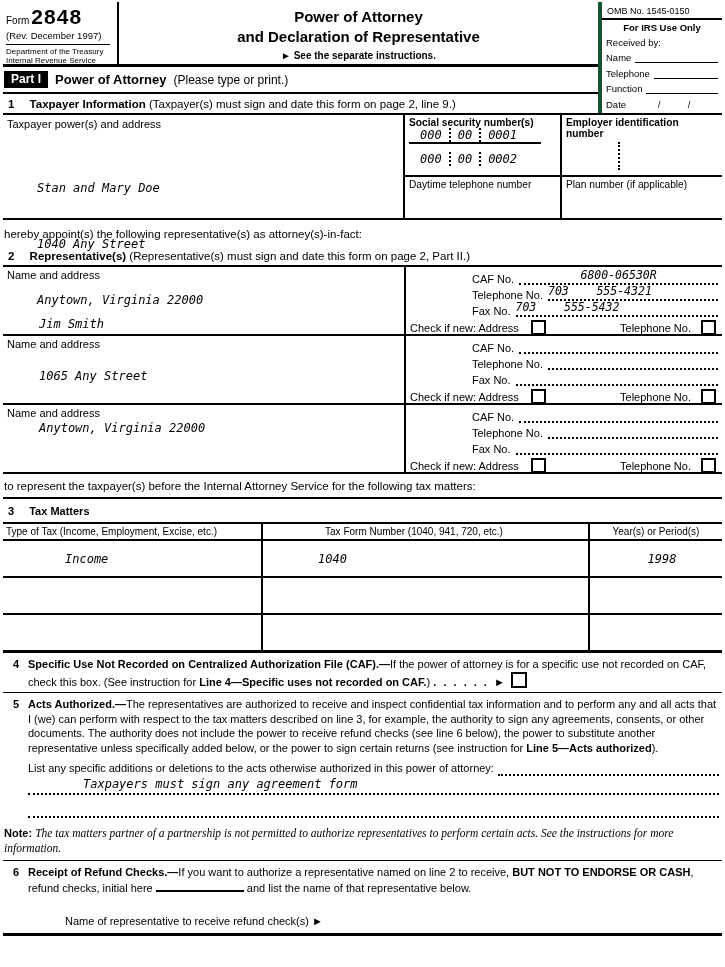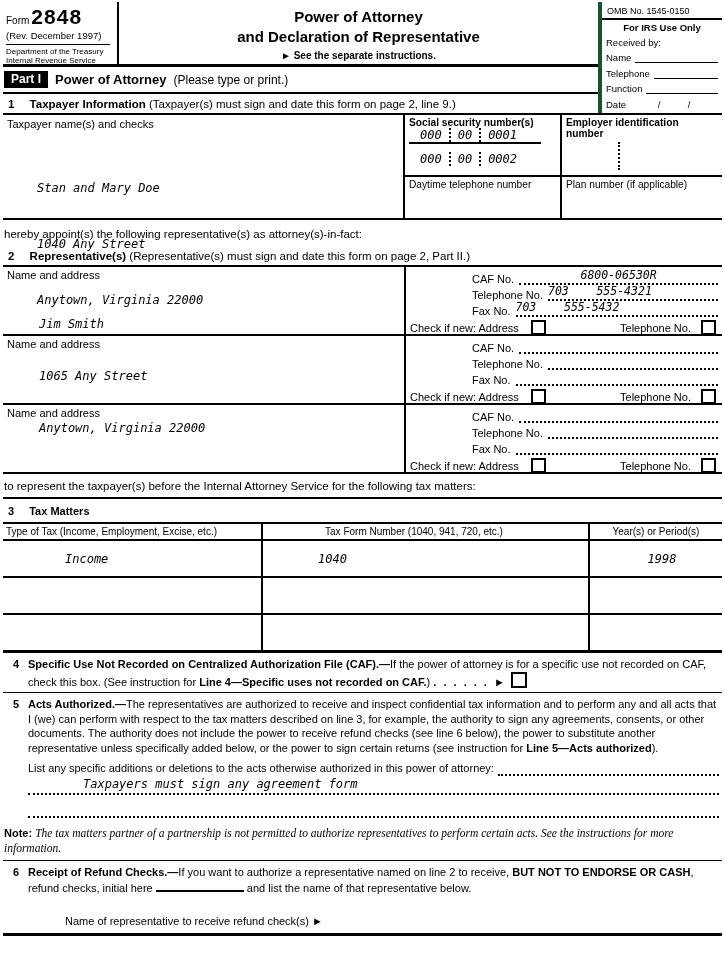--- a/index.html
+++ b/index.html
@@ -156,21 +156,21 @@
               <span>/</span>
               <span>/</span>
             </span>
           </div>
       </div>
     </div>
   </div>
 
   <div class="tp-table">
     <div class="tp-left">
-      <div>Taxpayer name(s) and checks</div>
+      <div>Taxpayer power(s) and address</div>
       <div class="hw tp-lines">
         <div>Stan and Mary Doe</div>
         <div>1040 Any Street</div>
         <div>Anytown, Virginia 22000</div>
       </div>
     </div>
     <div class="tp-ssn">
       <div class="ssn-area">
         <div class="bold lbl-sm">Social security number(s)</div>
         <div class="ssn-first">

